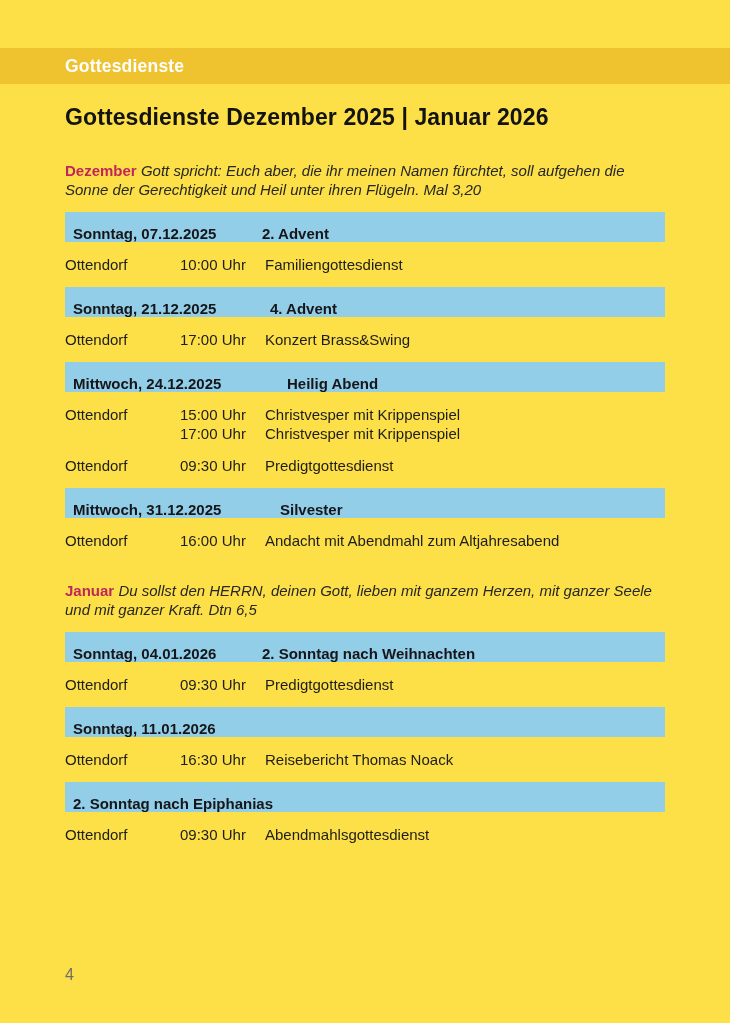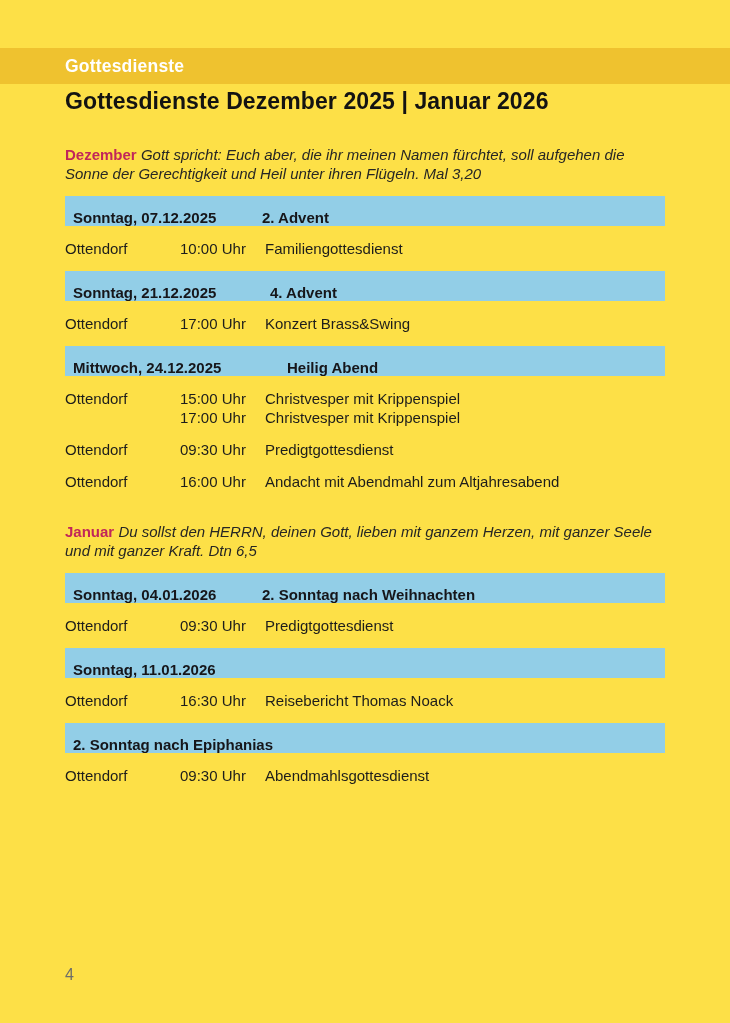--- a/index.html
+++ b/index.html
@@ -15,21 +15,21 @@
   .band {
     position:absolute; top:48px; left:0; width:730px; height:36px;
     background:var(--band-yellow,#efc22f);
     display:flex; align-items:center;
     box-sizing:border-box; padding-left:65px;
   }
   .band-label {
     color:#ffffff; font-weight:bold; font-size:17.5px; letter-spacing:.2px;
   }
   .content {
-    position:absolute; top:88px; left:65px; width:600px;
+    position:absolute; top:104px; left:65px; width:600px;
   }
   h1.title {
     margin:0; font-size:23px; line-height:1.15; font-weight:bold; color:#131312;
     letter-spacing:.1px;
   }
   p.verse {
     margin:31px 0 13px 0;
     font-size:15px; line-height:19px;
     font-style:italic; color:#262624;
   }
@@ -118,20 +118,24 @@
         <div class="event">
           <div class="rows">
             <div class="row">
               <span class="place">Ottendorf</span>
               <span class="time">09:30 Uhr</span>
               <span class="desc">Predigtgottesdienst</span>
             </div>
           </div>
         </div>
         <div class="event">
+          <div class="event-bar">
+            <span class="event-date">Mittwoch, 31.12.2025</span>
+            <span class="event-name" style="margin-left: 18px;">Silvester</span>
+          </div>
           <div class="rows">
             <div class="row">
               <span class="place">Ottendorf</span>
               <span class="time">16:00 Uhr</span>
               <span class="desc">Andacht mit Abendmahl zum Altjahresabend</span>
             </div>
           </div>
         </div>
         <p class="verse"><span class="month-label">Januar</span> <span class="verse-text">Du sollst den HERRN, deinen Gott, lieben mit ganzem Herzen, mit ganzer Seele und mit ganzer Kraft. Dtn 6,5</span></p>
         <div class="event">

